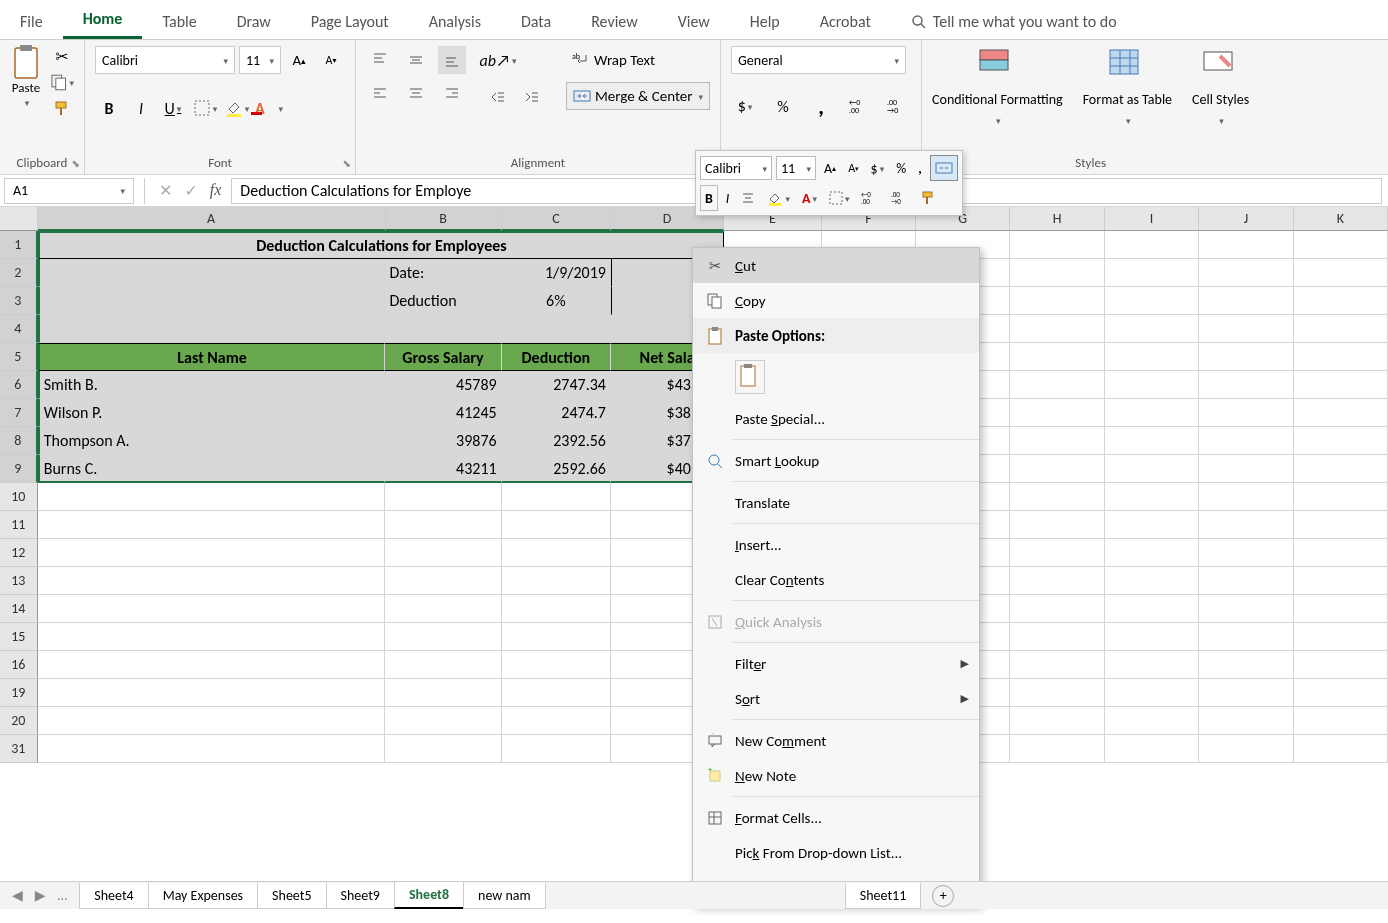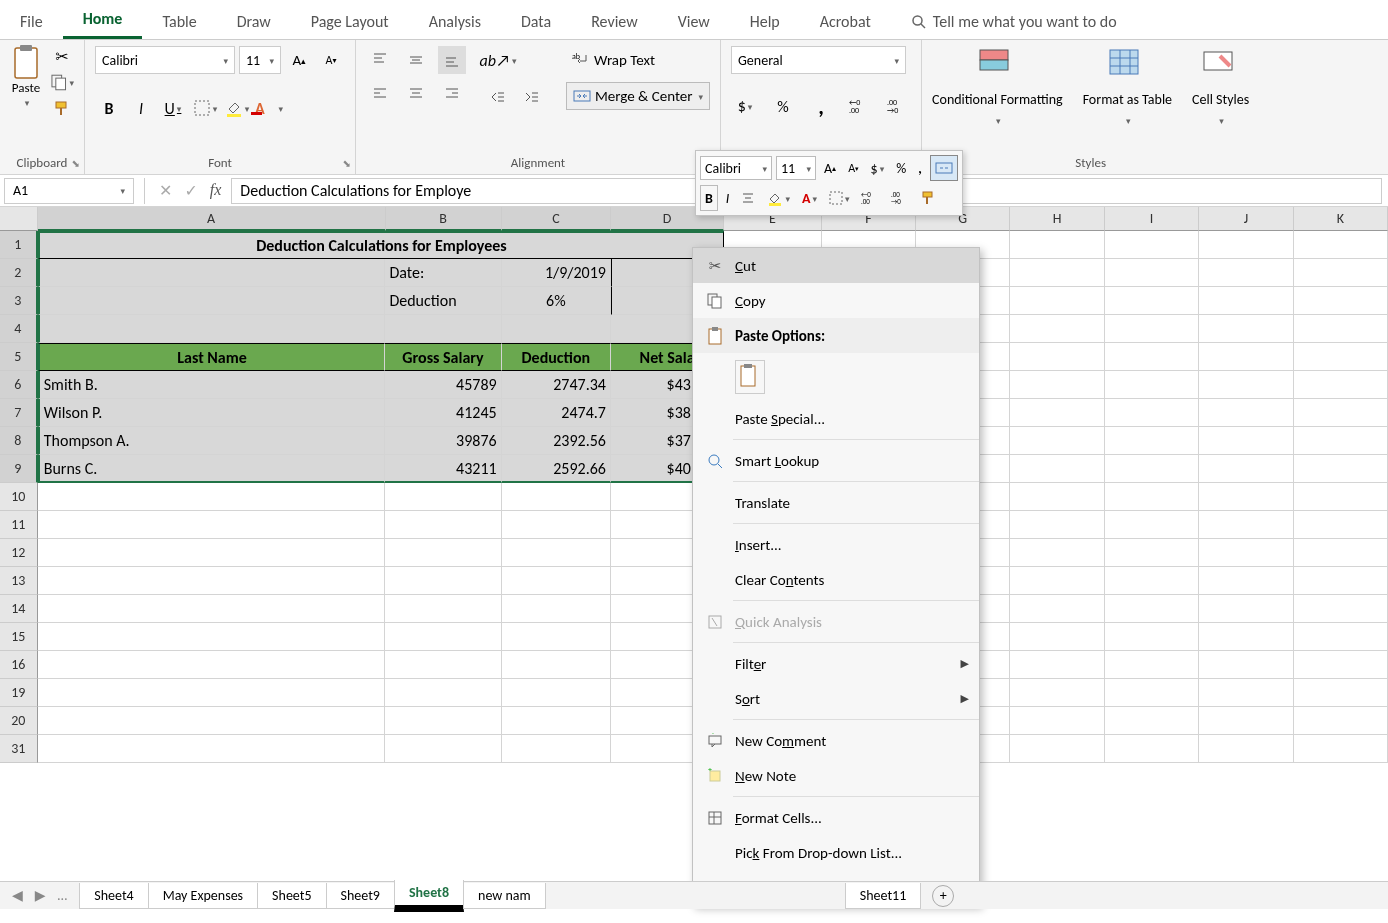--- a/index.html
+++ b/index.html
@@ -78,21 +78,21 @@
 .cm-text { flex: 1; }
 .cm-arrow { font-size: 11px; color: #444; }
 .cm-sep { height: 1px; background: #ddd; margin: 3px 0 3px 40px; }
 .cm-item.disabled { color: #aaa; }
 .cm-paste-opts { height: 48px; padding-left: 42px; display:flex; align-items:center; }
 .u { text-decoration: underline; }
 
 .sheet-tabs { position: absolute; bottom: 14px; left: 0; right: 0; height: 28px; display: flex; align-items: center; background: #f3f3f3; border-top: 1px solid #ccc; font-size: 14px; }
 .nav-arrows { padding: 0 12px; color: #888; display: flex; gap: 12px; }
 .sheet-tab { padding: 4px 14px; border: 1px solid #ccc; border-top: none; background: #fff; cursor: pointer; margin-right: -1px; }
-.sheet-tab.active { background: #fff; border-bottom: 7px solid #000000; color: #217346; font-weight: 600; }
+.sheet-tab.active { background: #fff; border-bottom: 2px solid #000000; color: #217346; font-weight: 600; }
 .add-sheet { margin-left: 12px; width: 22px; height: 22px; border: 1px solid #aaa; border-radius: 50%; display: flex; align-items: center; justify-content: center; cursor: pointer; }
 
 svg { display: block; }
 </style>
 </head>
 <body>
 
 <div class="tabs">
   <div class="tab">File</div>
   <div class="tab active">Home</div>

